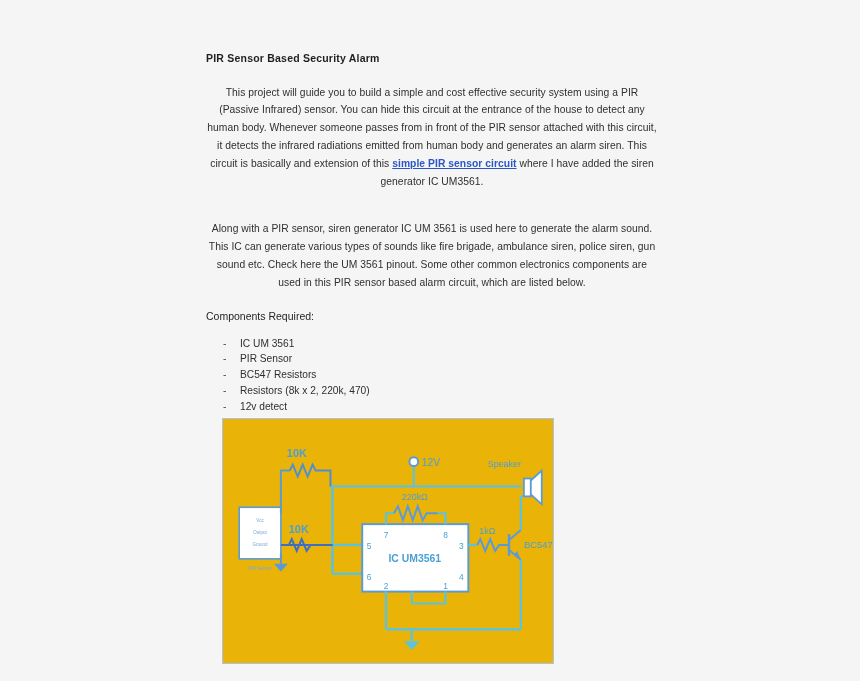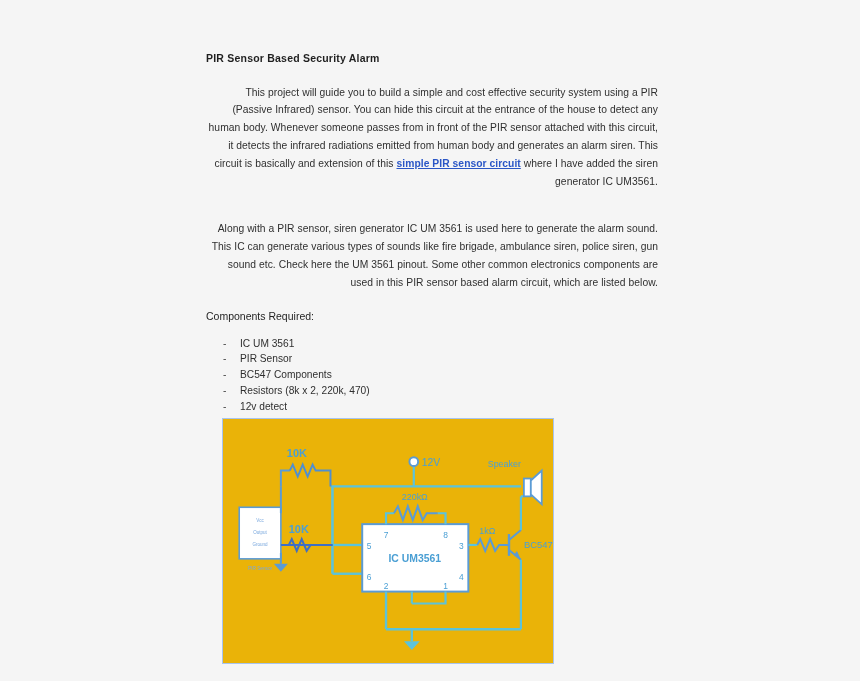--- a/index.html
+++ b/index.html
@@ -33,21 +33,21 @@
     letter-spacing: 0.02em;
     color: #1f1f1f;
     margin: 0 0 18px 0;
     line-height: 1.3;
   }
   .para {
     font-size: 10.3px;
     line-height: 17.8px;
     color: #2f2f2f;
     margin: 0 0 0 0;
-    text-align: right;
+    text-align: center;
     letter-spacing: 0.005em;
   }
   .gap-block { height: 30px; }
   .inline-link {
     color: #2a56c6;
     text-decoration: underline;
     font-weight: 600;
   }
   .section-head {
     font-size: 10.5px;
@@ -126,21 +126,21 @@
       <li>
           <span class="dash">-</span>
           <span>IC UM 3561</span>
         </li>
       <li>
           <span class="dash">-</span>
           <span>PIR Sensor</span>
         </li>
       <li>
           <span class="dash">-</span>
-          <span>BC547 Components</span>
+          <span>BC547 Resistors</span>
         </li>
       <li>
           <span class="dash">-</span>
           <span>Resistors (8k x 2, 220k, 470)</span>
         </li>
       <li>
           <span class="dash">-</span>
           <span>12v detect</span>
         </li>
       <li>

